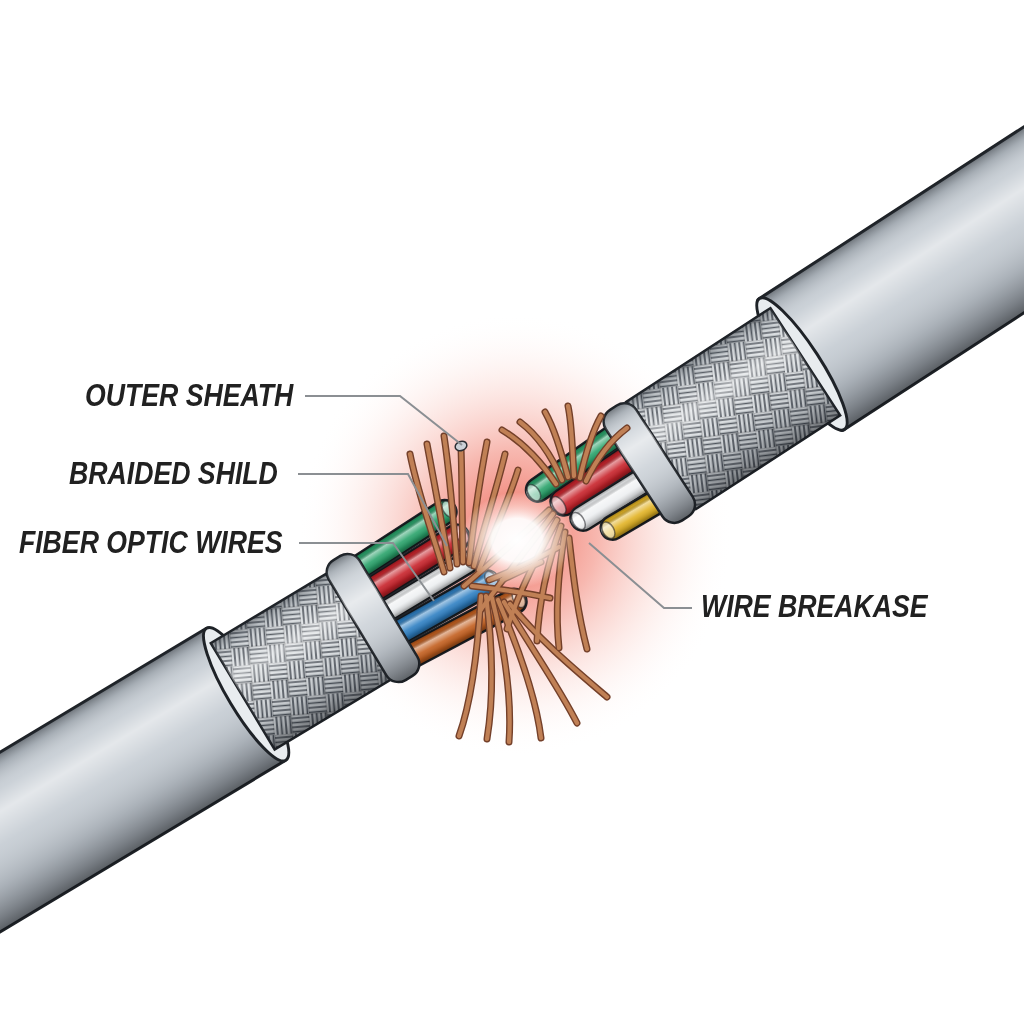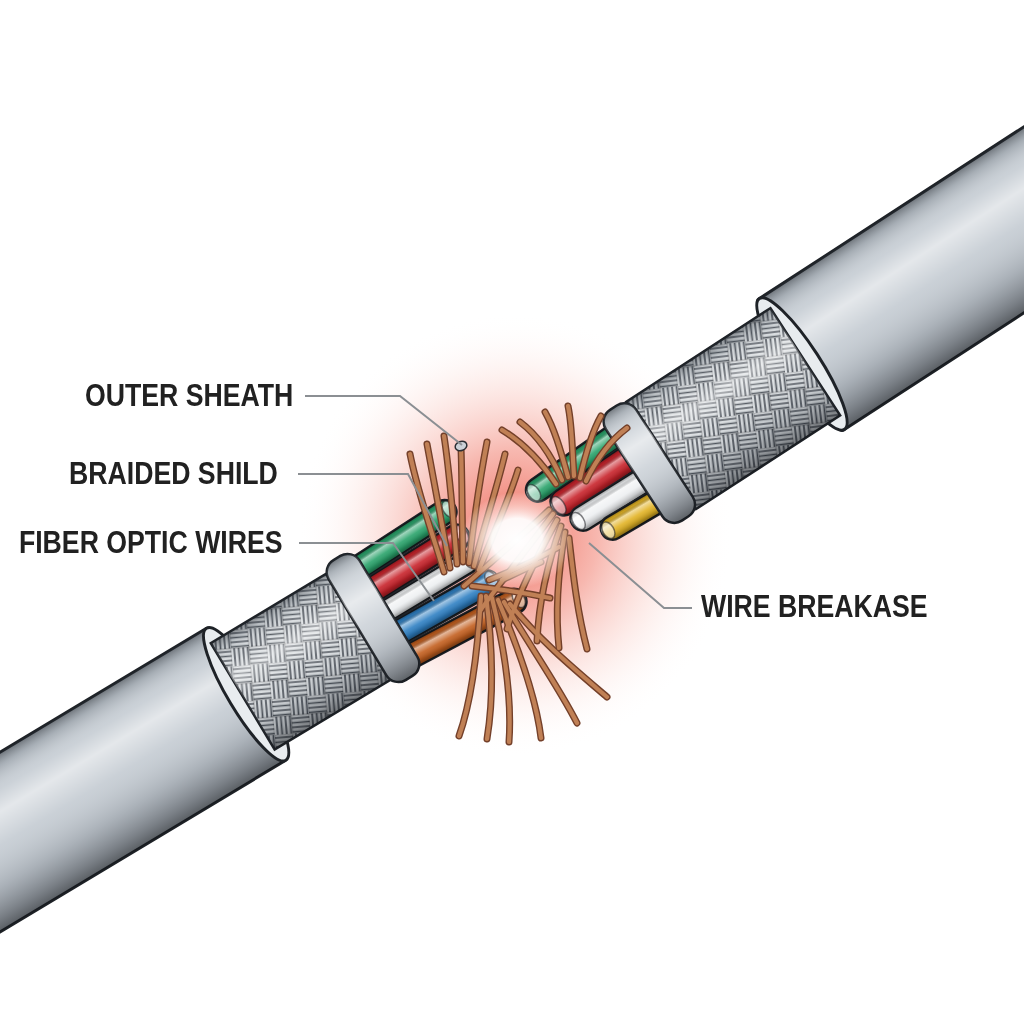--- a/index.html
+++ b/index.html
@@ -1,18 +1,18 @@
 <!DOCTYPE html>
 <html style="--background: #ffffff; --sheath: #c4cbd2; --sheath_rim: #e8ecef; --collar: #ccd2d8; --braid_bg: #d7dbde; --braid_line: #464c54; --outline: #1e2227; --wire_green: #2aa36b; --wire_red: #c8232b; --wire_white: #edeff1; --wire_blue: #2f80c3; --wire_orange: #c35f1f; --wire_yellow: #e2b325; --copper: #c08055; --copper_dark: #74402a; --copper_light: #ecc49a; --glow_red: #ec5848; --label: #212121; --leader: #8b8f93;"><head>
 <meta charset="utf-8">
 <style>
   html,body{margin:0;padding:0;}
   body{width:1024px;height:1024px;overflow:hidden;background:var(--background,#fff);
        font-family:"Liberation Sans","DejaVu Sans",sans-serif;}
-  .scene{position:relative;width:1024px;height:804px;background:var(--background,#fff);}
+  .scene{position:relative;width:1024px;height:804px;background:var(--background,#fff);font-style:italic;}
   svg.art{position:absolute;left:0;top:0;}
 
   
   .bg-fill{fill:var(--background);}
   .sheath-fill{fill:var(--sheath);stroke:var(--outline);stroke-width:3;}
   .rim-fill{fill:var(--sheath_rim);stroke:var(--outline);stroke-width:3;}
   .collar-fill{fill:var(--collar);stroke:var(--outline);stroke-width:2.5;}
   .braid-bg-fill{fill:var(--braid_bg);}
   .braid-lines{stroke:var(--braid_line);stroke-width:1.7;fill:none;}
   .braid-edge{fill:url(#weave);stroke:var(--outline);stroke-width:2.5;}

